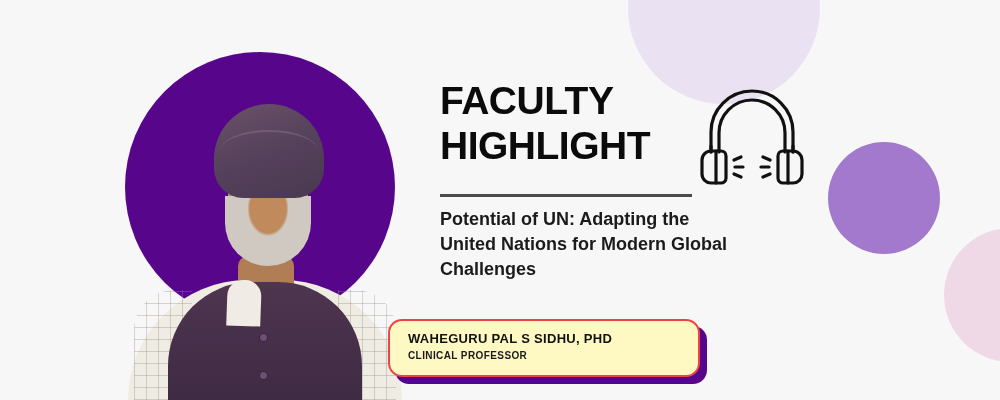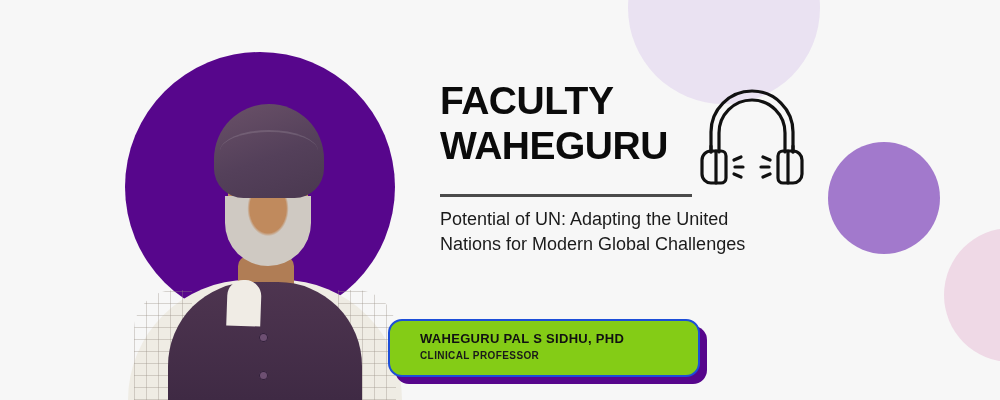--- a/index.html
+++ b/index.html
@@ -213,37 +213,37 @@
   }
 
   .subtitle {
     position: absolute;
     left: 440px;
     top: 207px;
     width: 310px;
     margin: 0;
     font-size: 18px;
     line-height: 25px;
-    font-weight: 400;
+    font-weight: 700;
     color: #1b1b1b;
   }
 
   
   .name-card {
     position: absolute;
     left: 388px;
     top: 319px;
     width: 312px;
     height: 58px;
-    background: #84cc16;
-    border: 2px solid #1d4ed8;
+    background: #fef9c3;
+    border: 2px solid #ef4444;
     border-radius: 14px;
     box-shadow: 7px 7px 0 0 #57068c;
     box-sizing: border-box;
-    padding: 10px 0 0 30px;
+    padding: 10px 0 0 18px;
   }
   .name-card .nc-name {
     margin: 0;
     font-size: 13px;
     font-weight: 700;
     letter-spacing: 0.3px;
     color: #111111;
     white-space: nowrap;
   }
   .name-card .nc-role {
@@ -276,21 +276,21 @@
       <div class="ph-face"></div>
       <div class="ph-beard"></div>
       <div class="ph-eye l"></div>
       <div class="ph-eye r"></div>
       <div class="ph-turban"></div>
     </div>
   </div>
 
   <div class="title-block">
     <p class="title-line">FACULTY</p>
-    <p class="title-line">WAHEGURU</p>
+    <p class="title-line">HIGHLIGHT</p>
   </div>
 
   <div class="headphones-icon">
     <svg viewBox="0 0 110 100" width="110" height="100" fill="none" stroke="#111111" stroke-width="3.2" stroke-linecap="round" stroke-linejoin="round">
 
       <path d="M14 66 L14 46 A41 41 0 0 1 96 46 L96 66"></path>
 
       <path d="M22 66 L22 47 A33 33 0 0 1 88 47 L88 66"></path>
 
       <path d="M14 60 L14 66"></path>

